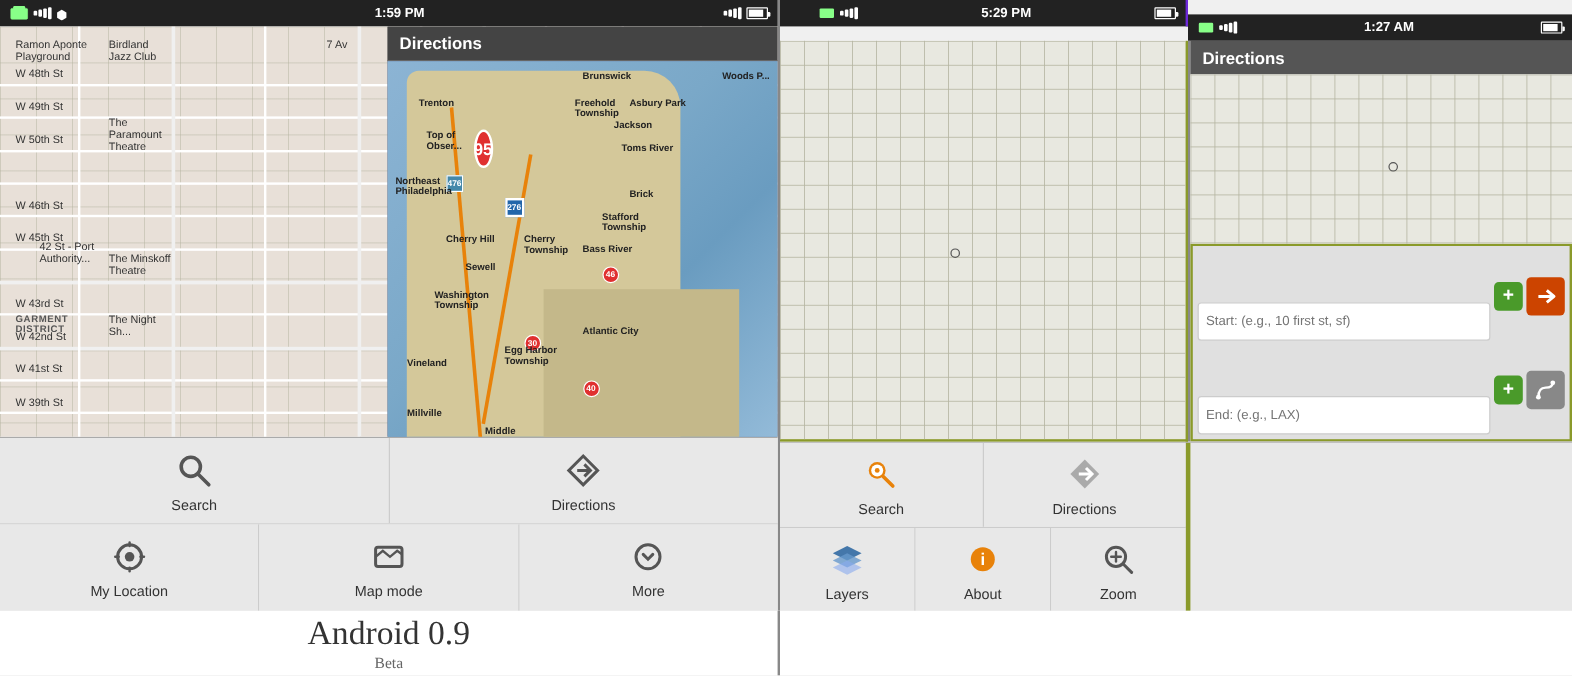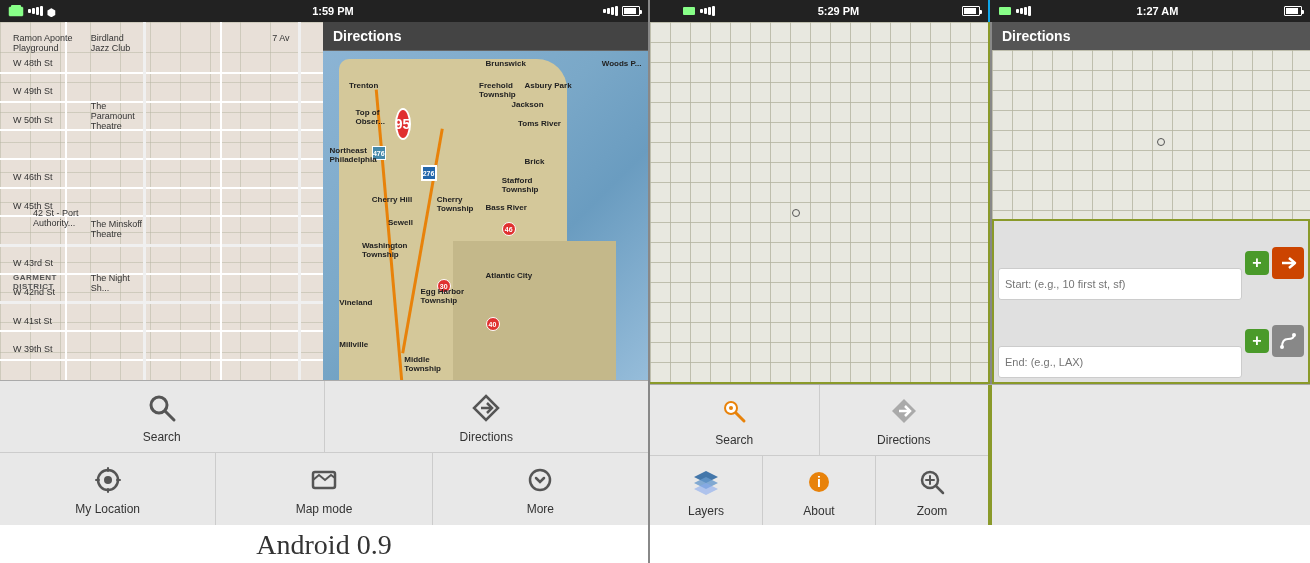--- a/index.html
+++ b/index.html
@@ -633,39 +633,39 @@
           <span class="toolbar-label">More</span>
         </div>
       </div>
     </div>
   </div>
 
   <div class="right-panel">
 
     <div style="display:flex;">
 
-      <div class="right-status-bar" style="flex:1;border-right:2px solid #0ea5e9;padding-left:32px;">
+      <div class="right-status-bar" style="flex:1;border-right:2px solid #6d28d9;padding-left:32px;">
         <div class="status-left">
           <svg width="14" height="12">
             <rect x="1" y="2" width="12" height="8" rx="1" fill="#8f8"></rect>
           </svg>
           <div class="status-icon">
             <div class="bar" style="height:4px;"></div>
             <div class="bar" style="height:6px;"></div>
             <div class="bar" style="height:8px;"></div>
             <div class="bar" style="height:10px;"></div>
           </div>
         </div>
         <span>5:29 PM</span>
         <div class="status-right">
           <div class="battery-icon"></div>
         </div>
       </div>
 
-      <div class="right-status-bar" style="width:320px;">
+      <div class="right-status-bar" style="width:320px;margin-top:12px;">
         <div class="status-left">
           <svg width="14" height="12">
             <rect x="1" y="2" width="12" height="8" rx="1" fill="#8f8"></rect>
           </svg>
           <div class="status-icon">
             <div class="bar" style="height:4px;"></div>
             <div class="bar" style="height:6px;"></div>
             <div class="bar" style="height:8px;"></div>
             <div class="bar" style="height:10px;"></div>
           </div>
@@ -785,14 +785,15 @@
       <div class="right-bottom-main" style="background:#e8e8e8;border-left:2px solid #8a9a2a;">
       </div>
     </div>
 
   </div>
 </div>
 
 <div class="footer">
   <div class="footer-left">
     <div class="footer-title">Android 0.9</div>
+    <div class="footer-subtitle">Beta</div>
   </div>
 </div>
 
 </body></html>

